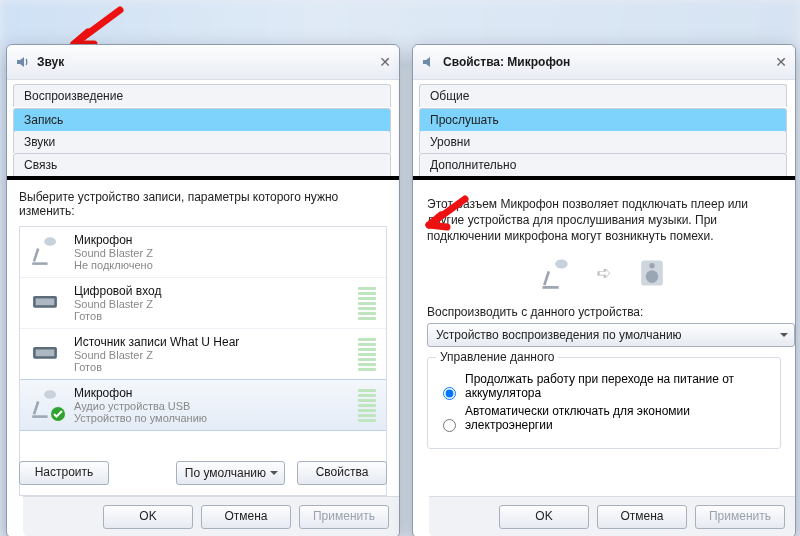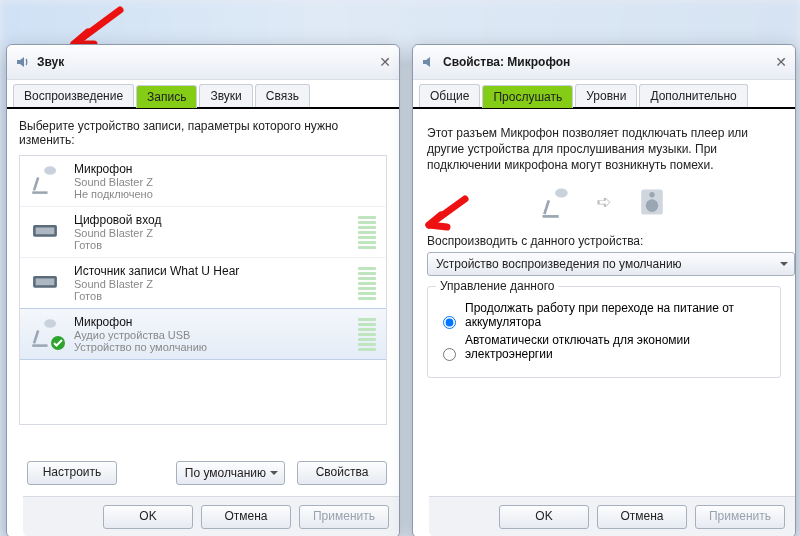--- a/index.html
+++ b/index.html
@@ -6,38 +6,38 @@
   .stage{position:relative;width:800px;height:536px;overflow:hidden;background:#e8ecf5;}
   .bg-blur{position:absolute;inset:0;background:linear-gradient(90deg,#cfe1f5 0%,#dfeaf6 40%,#d6e3f2 100%);filter:blur(4px);}
   .bg-text{position:absolute;top:56px;left:0;right:0;display:flex;gap:40px;padding-left:70px;color:#9db8d6;font-size:16px;filter:blur(2px);}
   .dialog{position:absolute;background:#fff;border:1px solid #8d9aad;border-radius:6px;box-shadow:0 6px 20px rgba(0,0,0,.25);}
   .dlg-left{top:44px;left:6px;width:392px;height:492px;}
   .dlg-right{top:44px;left:412px;width:382px;height:492px;}
   .titlebar{height:34px;display:flex;align-items:center;padding:0 8px;border-bottom:1px solid #d8dde6;background:linear-gradient(#fdfdfe,#e9edf4);border-radius:6px 6px 0 0;}
   .titlebar .ico{width:16px;height:16px;margin-right:6px;}
   .titlebar .ttl{font-weight:bold;color:#1a1a1a;}
   .titlebar .close{margin-left:auto;color:#666;font-size:14px;font-family:Arial;}
-  .tabs{display:flex;padding:4px 6px 0 6px;background:#fff;border-bottom:2px solid #000000;}
+  .tabs{display:flex;padding:4px 6px 0 6px;background:#fff;border-bottom:4px solid #000000;flex-direction:column;}
   .tab{padding:4px 10px;border:1px solid #c9cfd9;border-bottom:none;background:#f2f4f8;margin-right:2px;border-radius:3px 3px 0 0;color:#222;cursor:default;}
-  .tab.active{background:#84cc16;position:relative;top:1px;}
+  .tab.active{background:#7dd3fc;position:relative;top:1px;}
   .body{padding:10px 12px;}
   .hint{color:#222;margin-bottom:8px;}
   .device-list{border:1px solid #d6dbe4;height:268px;overflow:hidden;}
   .device{display:flex;align-items:flex-start;padding:6px 8px;border-bottom:1px solid #eef0f5;position:relative;}
   .device:last-child{border-bottom:none;}
   .device.selected{background:linear-gradient(#f4f7fb,#e4ecf7);border:1px solid #bcd0ea;margin:-1px;}
   .dev-ico{width:40px;height:36px;position:relative;margin-right:6px;}
   .dev-txt{flex:1;}
   .dev-name{color:#111;}
   .dev-sub{color:#888;font-size:11px;}
   .level{position:absolute;right:10px;top:8px;width:18px;height:34px;display:flex;flex-direction:column-reverse;gap:2px;}
   .lv{height:3px;background:#bfe5bf;border-radius:1px;}
   .btn{display:inline-block;min-width:72px;height:22px;line-height:20px;text-align:center;border:1px solid #a7b0bf;border-radius:3px;background:linear-gradient(#fdfdfe,#e6eaf1);color:#222;padding:0 8px;}
   .btn.disabled{color:#9aa2ae;}
-  .btn-row{position:absolute;left:0;right:0;bottom:44px;padding:8px 12px;display:flex;gap:12px;align-items:flex-start;margin-left:8px;}
+  .btn-row{position:absolute;left:0;right:0;bottom:44px;padding:8px 12px;display:flex;gap:12px;align-items:flex-start;}
   .footer{position:absolute;left:16px;right:0;bottom:0;height:40px;border-top:1px solid #d6dbe4;background:#f0f2f6;display:flex;justify-content:flex-end;align-items:center;gap:8px;padding:0 10px;border-radius:0 0 6px 6px;}
   .drop{height:22px;border:1px solid #a7b0bf;border-radius:3px;background:linear-gradient(#fdfdfe,#e6eaf1);display:inline-flex;align-items:center;padding:0 18px 0 8px;position:relative;color:#222;}
   .drop::after{content:"";position:absolute;right:6px;top:9px;border:4px solid transparent;border-top-color:#555;}
   .desc{color:#222;line-height:1.35;margin:6px 0 10px 0;}
   .iconrow{display:flex;align-items:center;gap:22px;justify-content:center;margin:6px 0 14px 0;}
   .arrow{color:#bbb;font-size:18px;}
   .chk{display:flex;align-items:center;gap:6px;margin:6px 0 14px 0;}
   .chk input{width:14px;height:14px;}
   .lbl{color:#222;margin-bottom:4px;}
   .group{border:1px solid #d6dbe4;border-radius:3px;padding:10px 10px 12px 10px;margin-top:10px;position:relative;}

